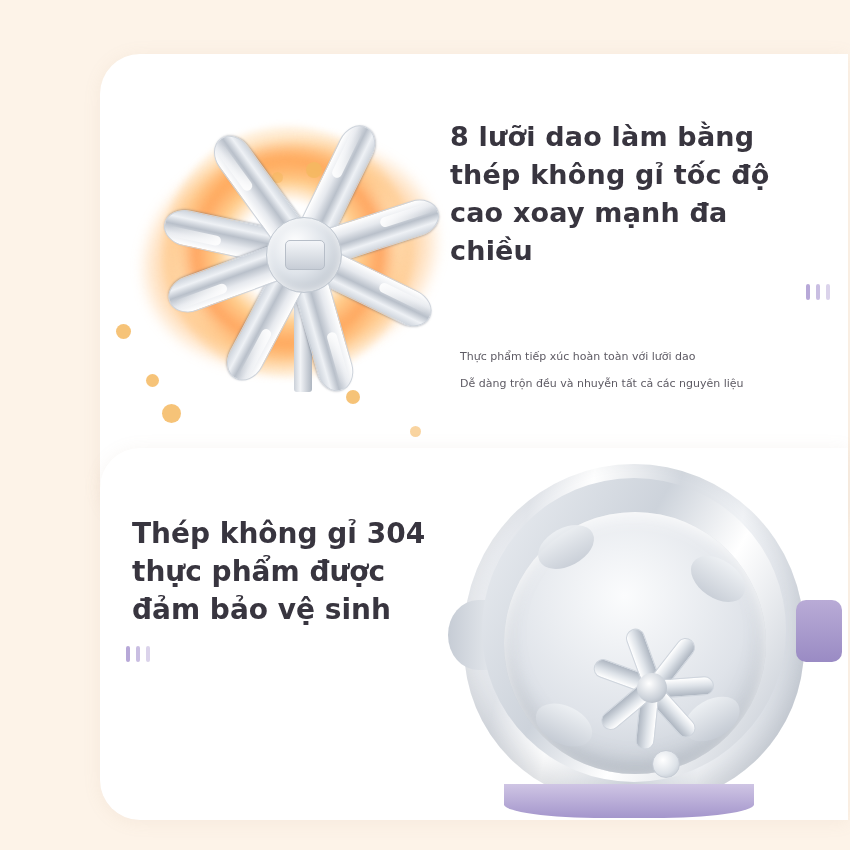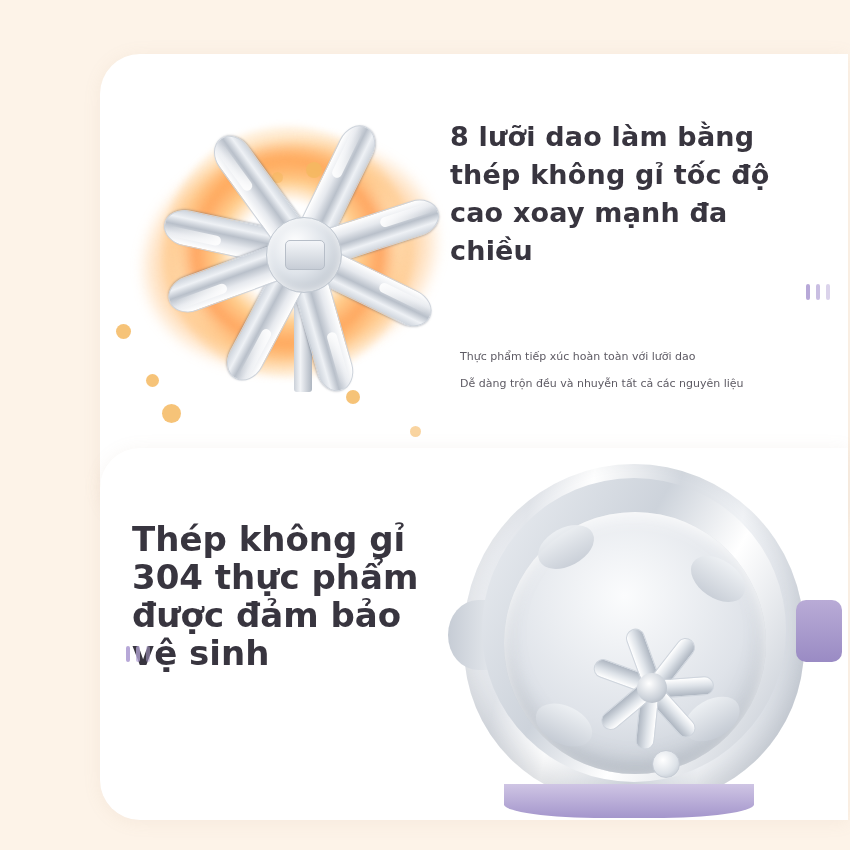--- a/index.html
+++ b/index.html
@@ -192,21 +192,21 @@
     color: #5d5a63;
   }
 
   
   .c2-title {
     position: absolute;
     left: 32px;
     top: 44px;
     width: 300px;
     font-weight: bold;
-    font-size: 34px;
+    font-size: 28px;
     line-height: 38px;
     color: #38353f;
   }
   .c2-ticks { left: 26px; top: 198px; }
   .c2-body {
     position: absolute;
     left: 34px;
     top: 226px;
     width: 310px;
     font-size: 17px;

